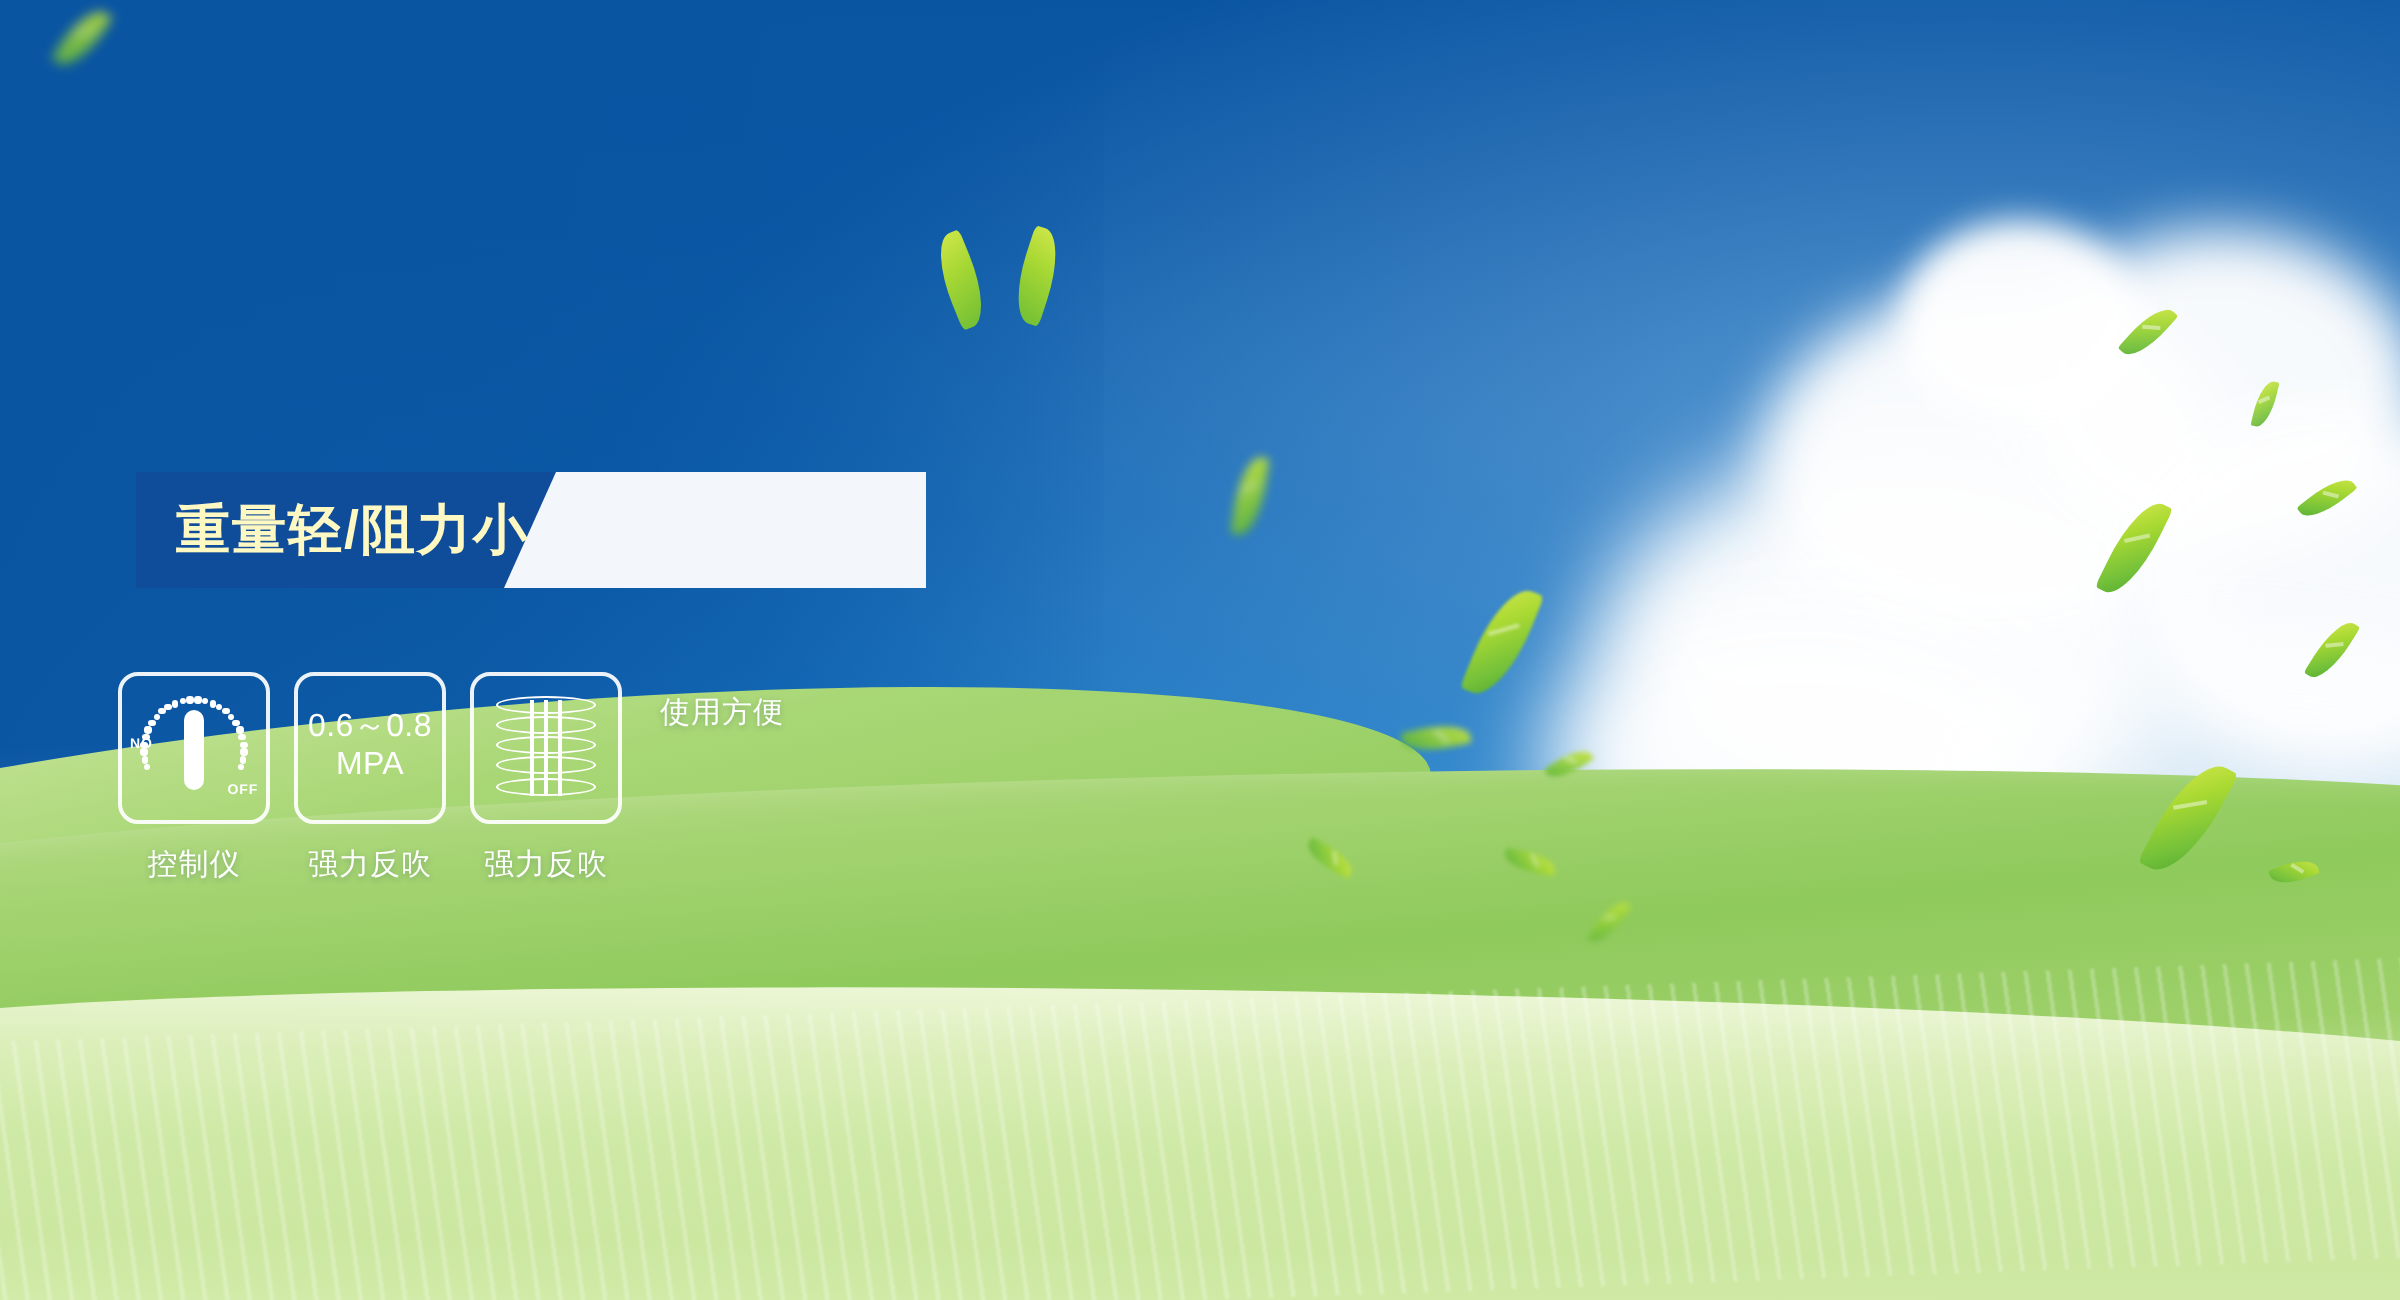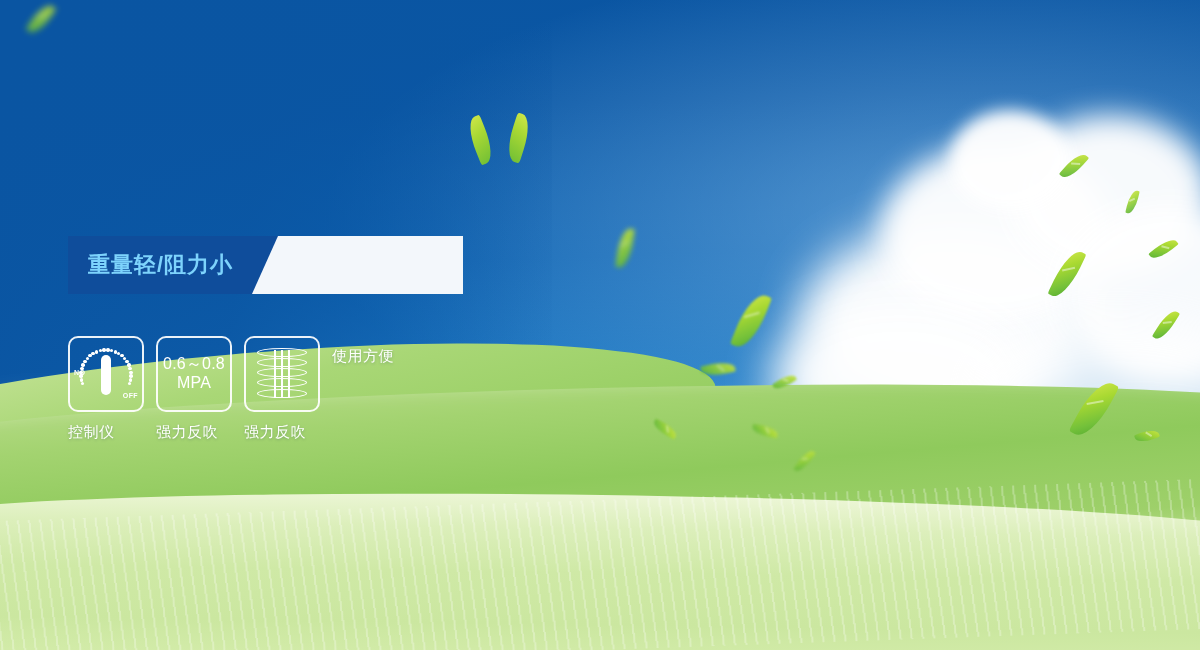--- a/index.html
+++ b/index.html
@@ -101,30 +101,30 @@
     position:absolute;left:0;top:0;height:58px;width:210px;
     background:#0f4d9b;
   }
   .sub-right{
     position:absolute;left:184px;top:0;height:58px;width:211px;
     background:#f3f7fb;
     clip-path:polygon(26px 0,211px 0,211px 58px,0 58px);
   }
   .sub-left-text{
     position:absolute;left:20px;top:0;height:58px;display:flex;align-items:center;
-    color:#7dd3fc;font-size:22px;letter-spacing:1px;font-weight:bold;white-space:nowrap;
+    color:#fef9c3;font-size:27px;letter-spacing:1px;font-weight:bold;white-space:nowrap;
   }
   .sub-right-text{
     position:absolute;left:224px;top:0;height:58px;display:flex;align-items:center;
     color:#0f5bb0;font-size:24px;letter-spacing:1px;font-weight:bold;white-space:nowrap;
   }
 
   
   .features{position:absolute;left:68px;top:336px;display:flex;gap:30px;}
-  .feature{width:58px;display:flex;flex-direction:column;}
+  .feature{width:58px;display:flex;flex-direction:column;align-items:center;}
   .fbox{
     width:76px;height:76px;box-sizing:border-box;
     border:2px solid rgba(255,255,255,.92);border-radius:10px;
     display:flex;flex-direction:column;align-items:center;justify-content:center;
     position:relative;overflow:hidden;
   }
   .fbox .ftext{
     color:#fff;text-align:center;line-height:1.18;font-size:16px;letter-spacing:.2px;
   }
   .fbox .ftext .l2{display:block;}

